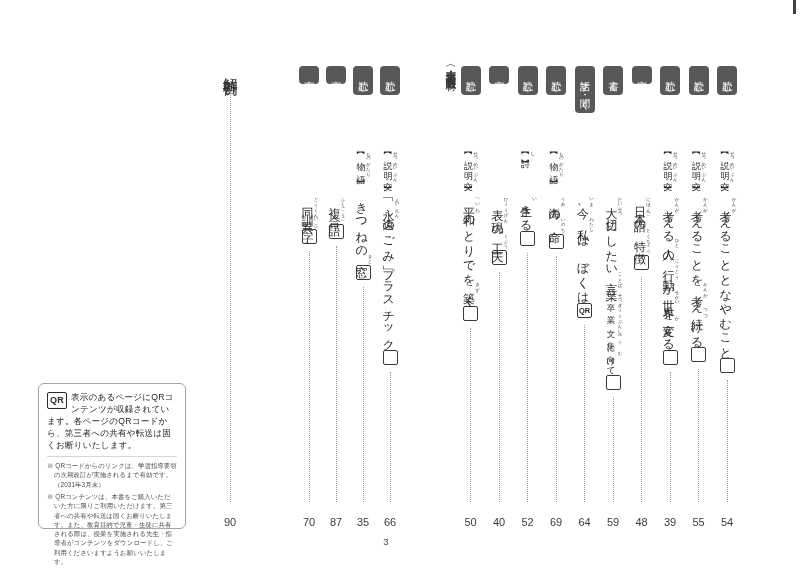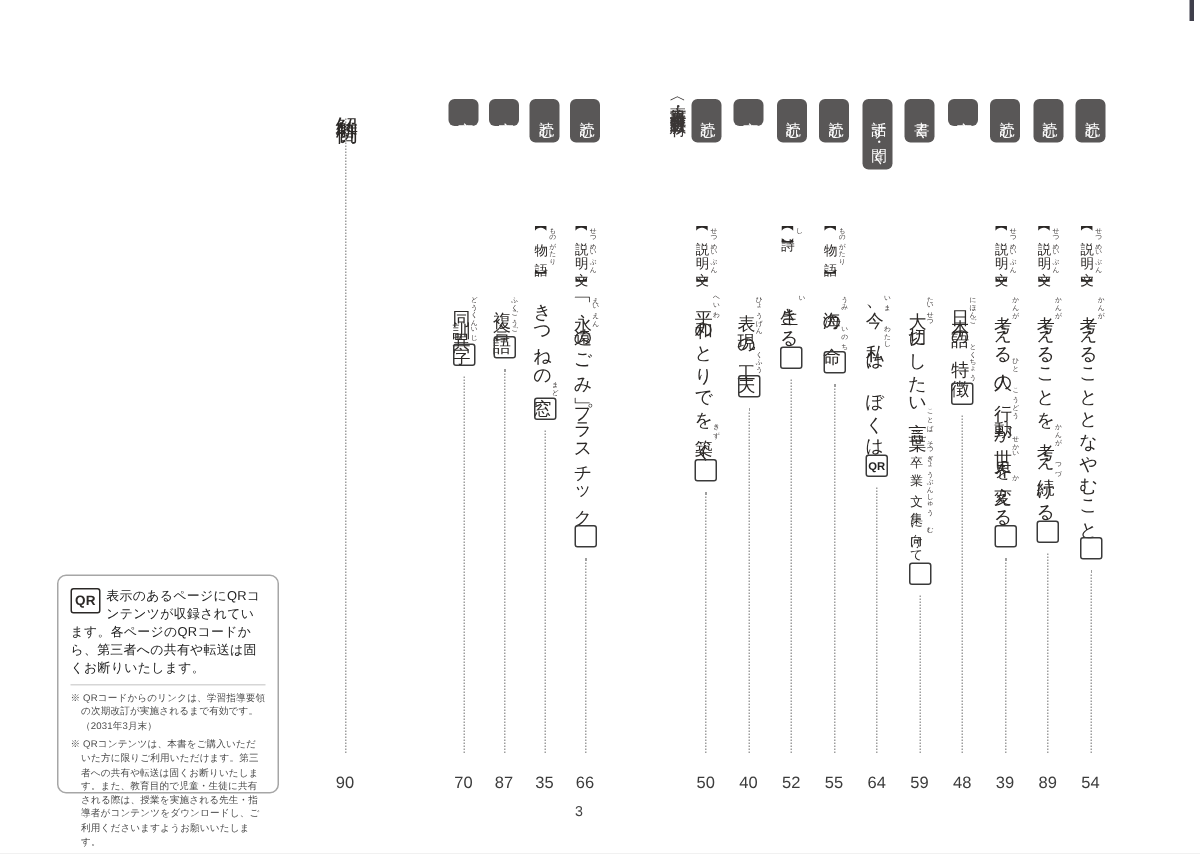--- a/index.html
+++ b/index.html
@@ -82,21 +82,21 @@
     <div class="pagenum">54</div>
   </div>
       <div class="entry" style="left: 684.5px;">
     <div class="cat-box">読む</div>
     <div class="body">
       <div class="genre-slot">【<ruby>説明文<rt>せつめいぶん</rt></ruby>】</div>
       <div class="title"><ruby>考<rt>かんが</rt></ruby><span>えることを</span><ruby>考<rt>かんが</rt></ruby><span>え</span><ruby>続<rt>つづ</rt></ruby><span>ける</span></div>
       <div class="qr-inline" hidden=""></div>
       <div class="leader"></div>
     </div>
-    <div class="pagenum">89</div>
+    <div class="pagenum">55</div>
   </div>
       <div class="entry" style="left: 656px;">
     <div class="cat-box">読む</div>
     <div class="body">
       <div class="genre-slot">【<ruby>説明文<rt>せつめいぶん</rt></ruby>】</div>
       <div class="title"><ruby>考<rt>かんが</rt></ruby><span>える</span><ruby>人<rt>ひと</rt></ruby><span>の</span><ruby>行動<rt>こうどう</rt></ruby><span>が</span><ruby>世界<rt>せかい</rt></ruby><span>を</span><ruby>変<rt>か</rt></ruby><span>える</span></div>
       <div class="qr-inline" hidden=""></div>
       <div class="leader"></div>
     </div>
     <div class="pagenum">39</div>
@@ -132,21 +132,21 @@
     <div class="pagenum">64</div>
   </div>
       <div class="entry" style="left: 542px;">
     <div class="cat-box">読む</div>
     <div class="body">
       <div class="genre-slot">【<ruby>物語<rt>ものがたり</rt></ruby>】</div>
       <div class="title"><ruby>海<rt>うみ</rt></ruby><span>の</span><ruby>命<rt>いのち</rt></ruby></div>
       <div class="qr-inline" hidden=""></div>
       <div class="leader"></div>
     </div>
-    <div class="pagenum">55</div>
+    <div class="pagenum">69</div>
   </div>
       <div class="entry" style="left: 513.5px;">
     <div class="cat-box">読む</div>
     <div class="body">
       <div class="genre-slot">【<ruby>詩<rt>し</rt></ruby>】</div>
       <div class="title"><ruby>生<rt>い</rt></ruby><span>きる</span></div>
       <div class="qr-inline" hidden=""></div>
       <div class="leader"></div>
     </div>
     <div class="pagenum">52</div>

